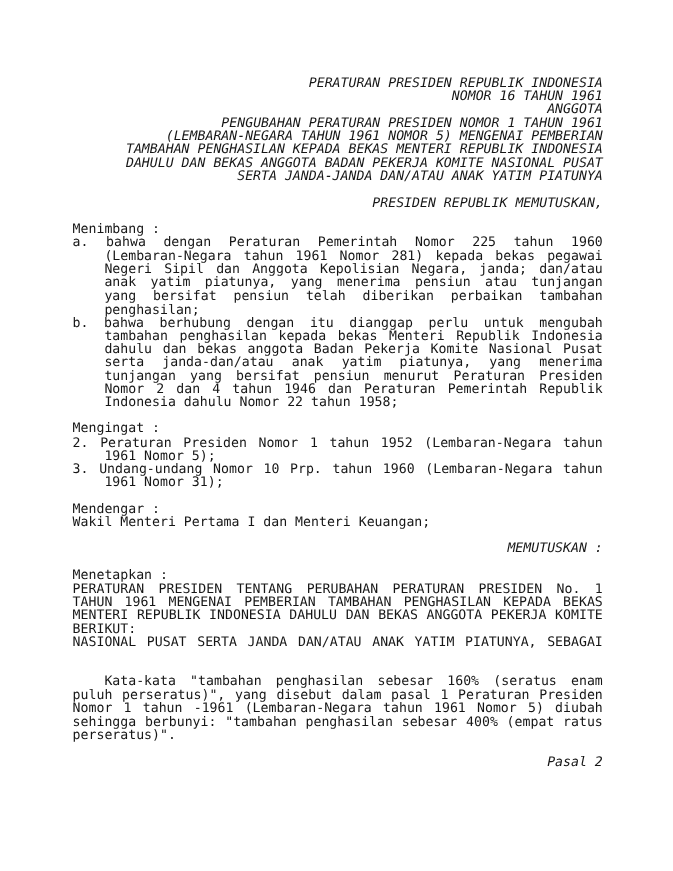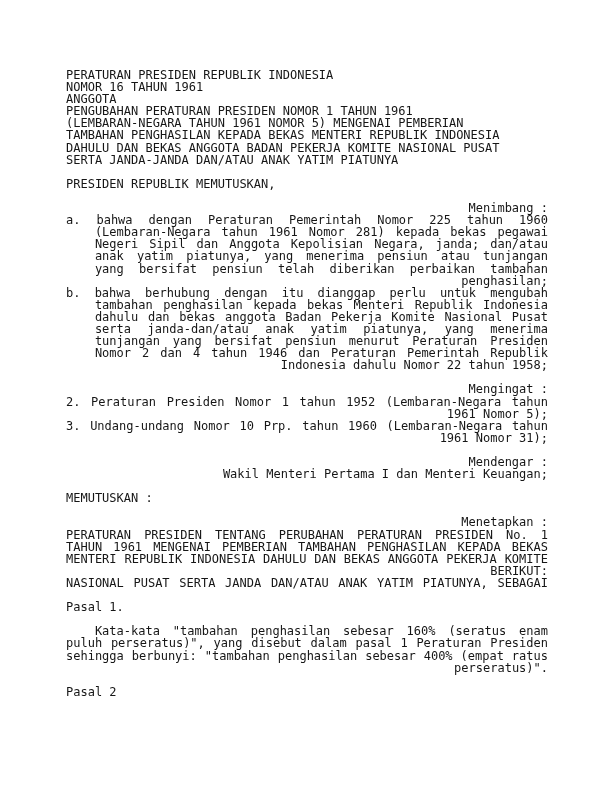--- a/index.html
+++ b/index.html
@@ -17,22 +17,22 @@
     position: absolute;
     left: 66px;
     top: 69px;
     width: 482px;
     font-size: 12px;
     line-height: var(--lh);
     color: #161616;
     font-weight: 400;
   }
   .line { white-space: pre-wrap; min-height: var(--lh); }
-  .a-center  { text-align: left; }
-  .a-left    { text-align: right; }
+  .a-center  { text-align: right; font-style: italic; }
+  .a-left    { text-align: left; }
   .a-justify { text-align: justify; text-align-last: justify; white-space: normal; }
   .i4 { padding-left: 4ch; }
 </style>
 </head>
 <body>
 
 <div class="page" style="background: rgb(255, 255, 255);">
   <div class="doc" style="color: rgb(22, 22, 22);">
       <div class="line a-center">PERATURAN PRESIDEN REPUBLIK INDONESIA</div>
       <div class="line a-center">NOMOR 16 TAHUN 1961</div>
@@ -71,22 +71,22 @@
       <div class="line a-left"></div>
       <div class="line a-center">MEMUTUSKAN :</div>
       <div class="line a-left"></div>
       <div class="line a-left">Menetapkan :</div>
       <div class="line a-justify">PERATURAN PRESIDEN TENTANG PERUBAHAN PERATURAN PRESIDEN No. 1</div>
       <div class="line a-justify">TAHUN 1961 MENGENAI PEMBERIAN TAMBAHAN PENGHASILAN KEPADA BEKAS</div>
       <div class="line a-justify">MENTERI REPUBLIK INDONESIA DAHULU DAN BEKAS ANGGOTA PEKERJA KOMITE</div>
       <div class="line a-left">BERIKUT:</div>
       <div class="line a-justify">NASIONAL PUSAT SERTA JANDA DAN/ATAU ANAK YATIM PIATUNYA, SEBAGAI</div>
       <div class="line a-left"></div>
-      <div class="line a-center">Pasal 1.</div>
       <div class="line a-left"></div>
       <div class="line a-justify i4">Kata-kata "tambahan penghasilan sebesar 160% (seratus enam</div>
       <div class="line a-justify">puluh perseratus)", yang disebut dalam pasal 1 Peraturan Presiden</div>
+      <div class="line a-justify">Nomor 1 tahun -1961 (Lembaran-Negara tahun 1961 Nomor 5) diubah</div>
       <div class="line a-justify">sehingga berbunyi: "tambahan penghasilan sebesar 400% (empat ratus</div>
       <div class="line a-left">perseratus)".</div>
       <div class="line a-left"></div>
       <div class="line a-center">Pasal 2</div>
     </div>
 </div>
 
 </body></html>

